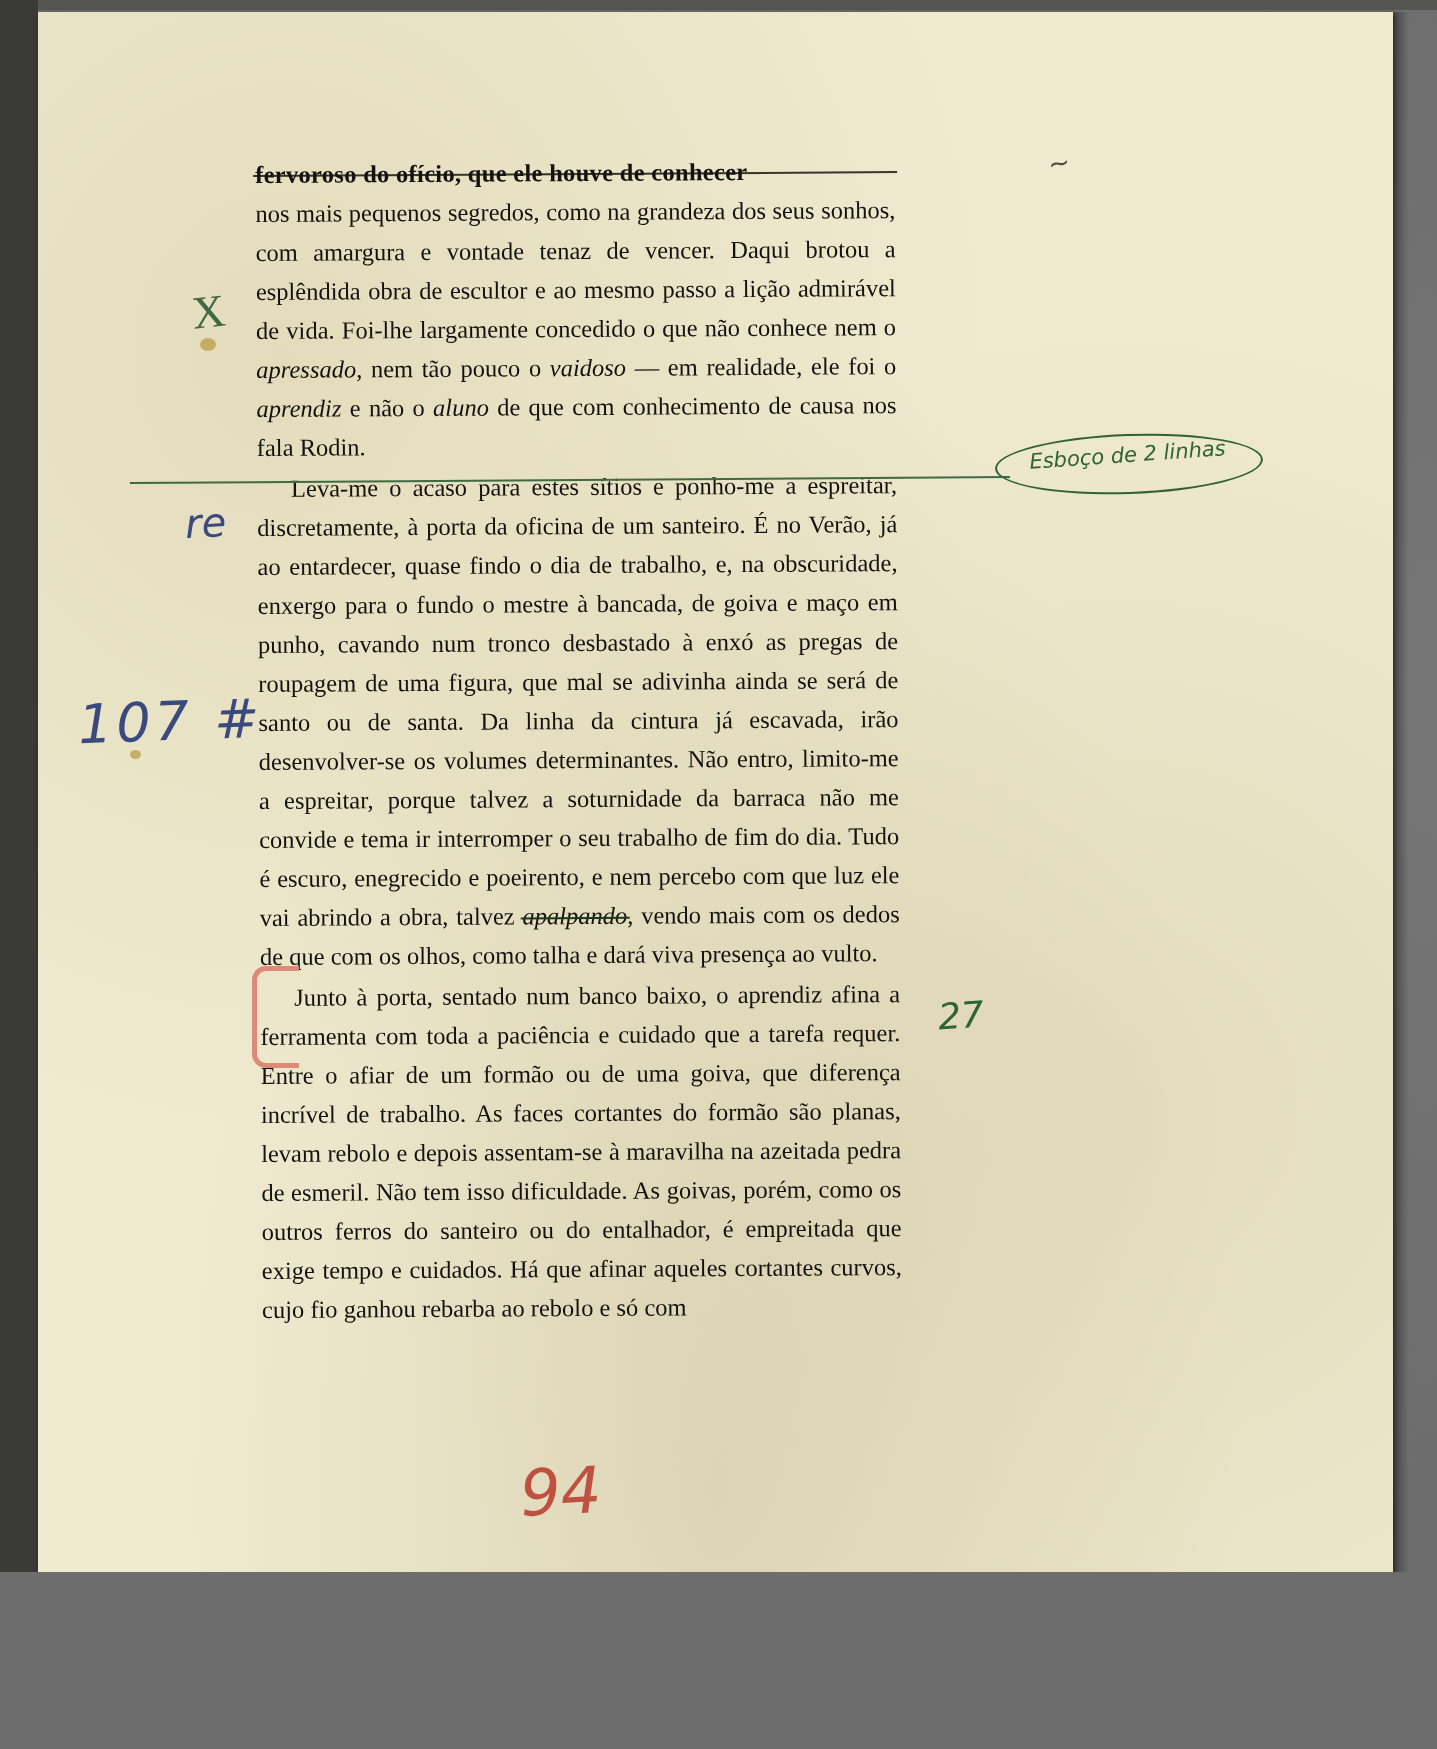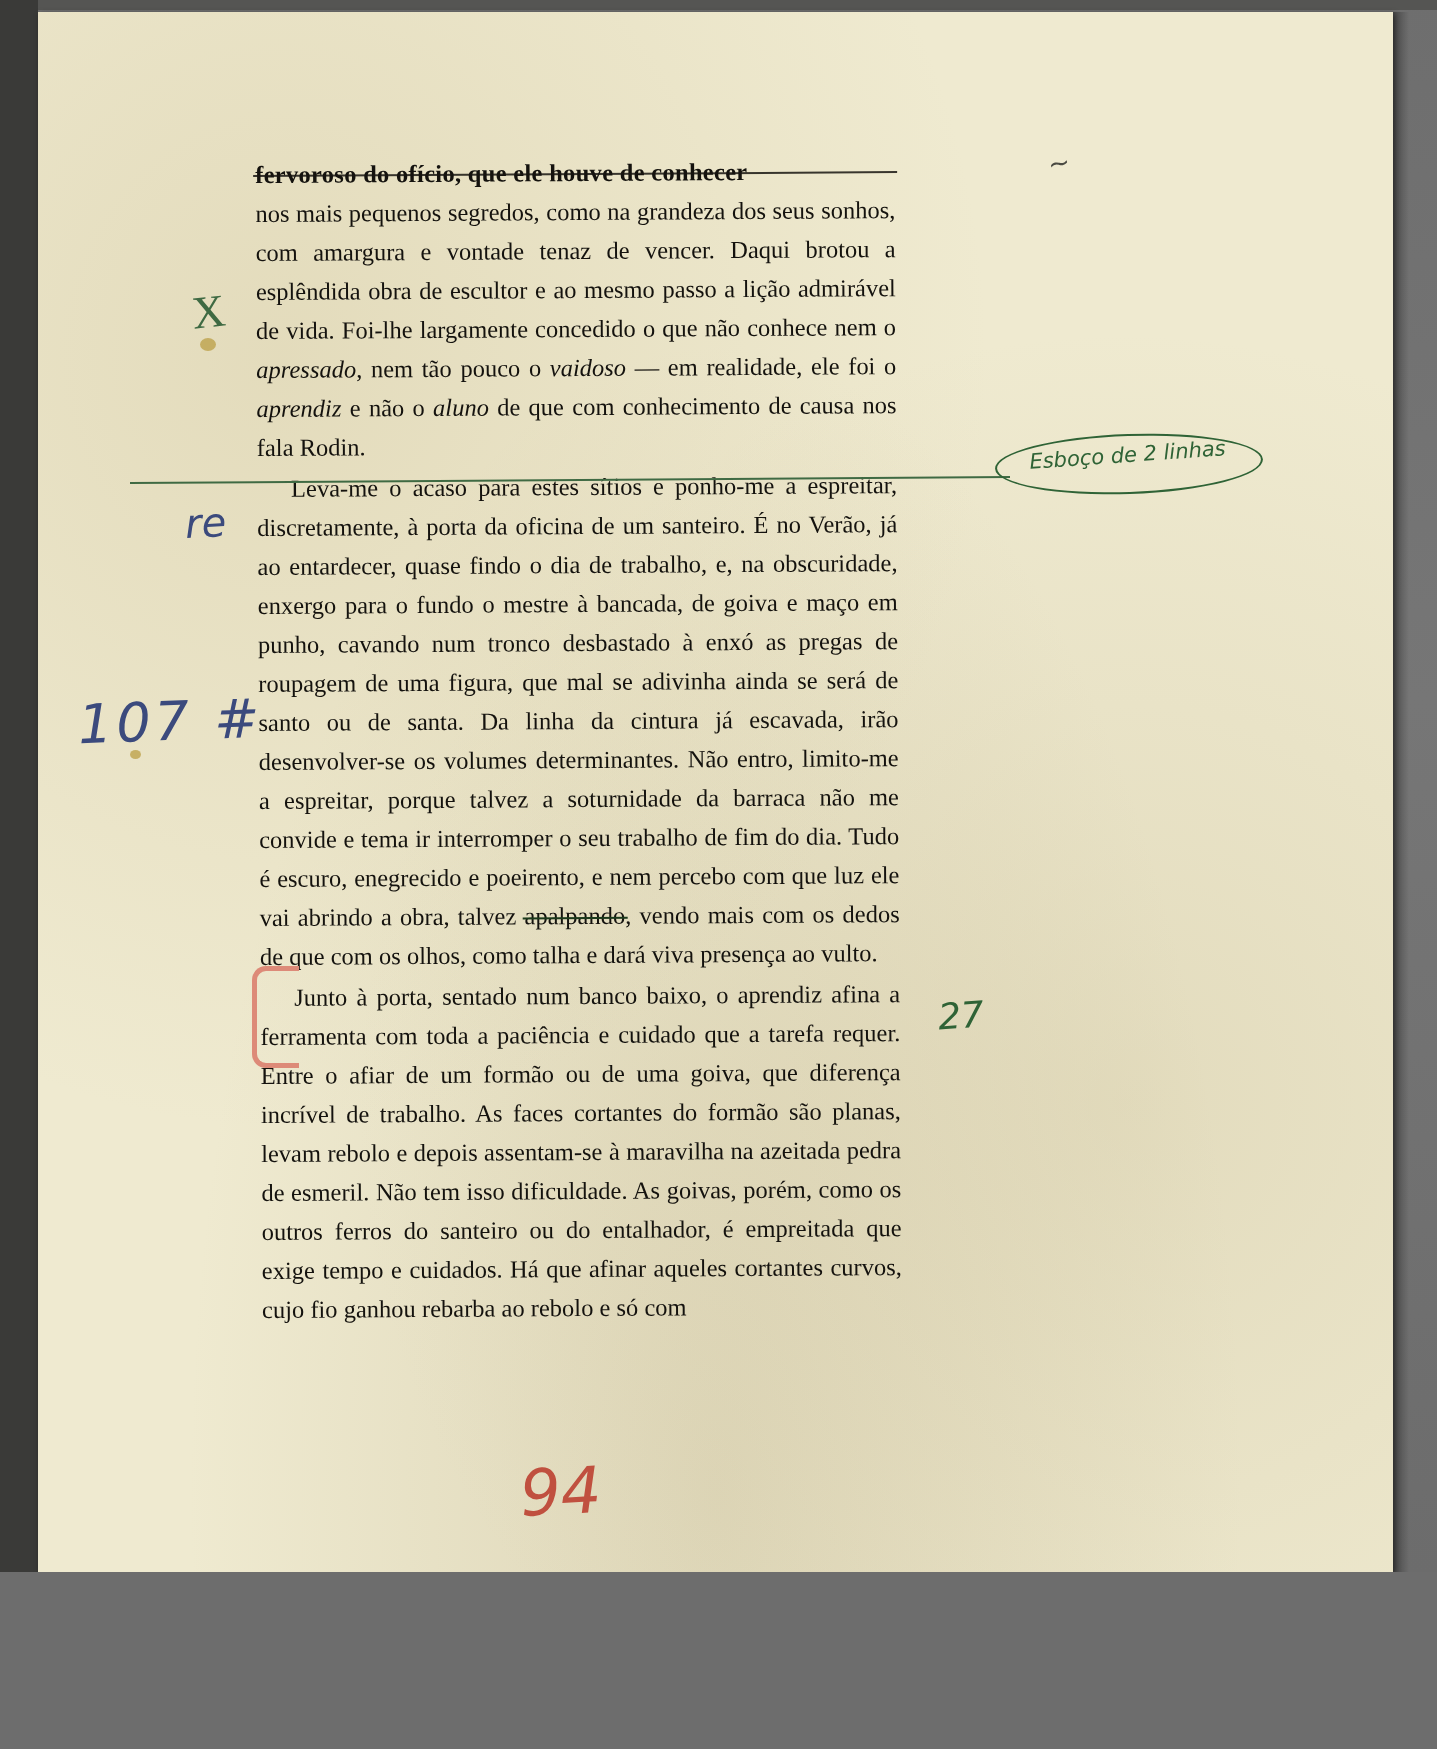--- a/index.html
+++ b/index.html
@@ -104,20 +104,21 @@
     content: "";
     position: absolute;
     left: -2px; right: -2px;
     top: 50%;
     height: 2px;
     background: #171511;
     opacity: 0.85;
   }
   .strike-word {
     position: relative;
+    font-style: italic;
   }
   .strike-word::after {
     content: "";
     position: absolute;
     left: -2px; right: -2px;
     top: 54%;
     height: 2px;
     background: #1b3a1c;
   }
 

